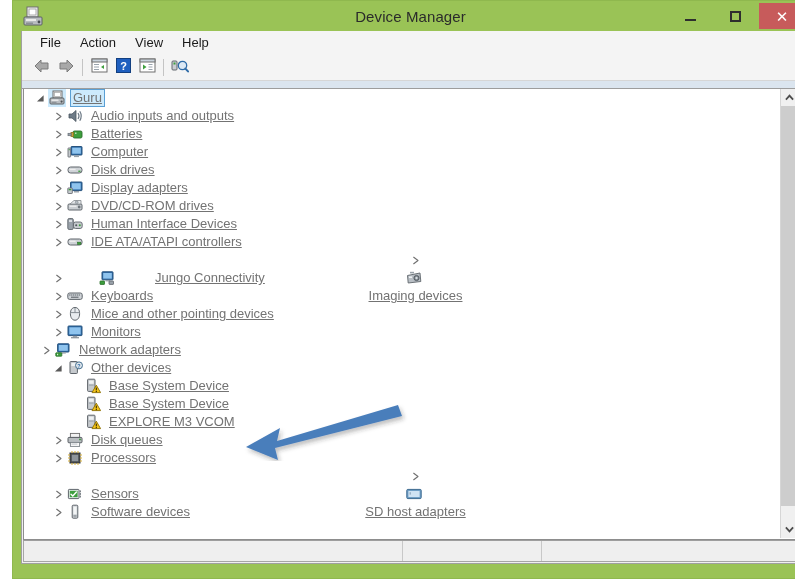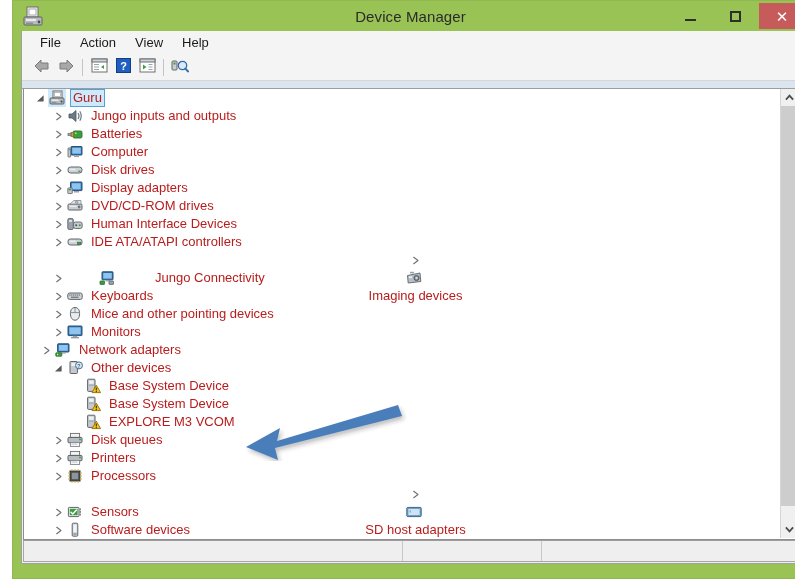--- a/index.html
+++ b/index.html
@@ -182,25 +182,26 @@
     left: 0; top: 0;
     width: 757px;
     height: 449px;
     overflow: hidden;
   }
   .node {
     display: flex;
     align-items: center;
     height: 18px;
     font-size: 13px;
-    color: #b91c1c;
+    color: #737373;
     white-space: nowrap;
     user-select: none;
     cursor: default;
     position: relative;
+    text-decoration: underline;
   }
   .twisty {
     width: 16px;
     height: 18px;
     display: flex;
     align-items: center;
     justify-content: center;
     flex: none;
   }
   .node-icon {
@@ -434,21 +435,21 @@
                 <path d="M2.4 1 L7 4.5 L2.4 8" fill="none" stroke="#6f6f6f" stroke-width="1.1" stroke-linejoin="round"></path>
               </svg>
             </span>
             <span class="node-icon">
               <svg width="16" height="16" viewBox="0 0 16 16">
                 <path d="M2 6 L5 6 L9 2.5 L9 13.5 L5 10 L2 10 Z" fill="#6e7b87" stroke="#4a555f" stroke-width="0.8"></path>
                 <path d="M11 5 Q13 8 11 11" fill="none" stroke="#6e7b87" stroke-width="1.2"></path>
                 <path d="M12.8 3.3 Q15.6 8 12.8 12.7" fill="none" stroke="#6e7b87" stroke-width="1.2"></path>
               </svg>
             </span>
-            <span class="node-label">Jungo inputs and outputs</span>
+            <span class="node-label">Audio inputs and outputs</span>
           </div>
           <div class="node" style="padding-left: 26px;">
             <span class="twisty">
               <svg width="9" height="9" viewBox="0 0 9 9">
                 <path d="M2.4 1 L7 4.5 L2.4 8" fill="none" stroke="#6f6f6f" stroke-width="1.1" stroke-linejoin="round"></path>
               </svg>
             </span>
             <span class="node-icon">
               <svg width="16" height="16" viewBox="0 0 16 16">
                 <rect x="6" y="5" width="9" height="7" rx="1.4" fill="#3d9e3d" stroke="#2a6e2a" stroke-width="0.9"></rect>
@@ -726,37 +727,20 @@
             <span class="node-icon">
               <svg width="16" height="16" viewBox="0 0 16 16">
                 <rect x="3.4" y="1.4" width="9.2" height="4.2" fill="#f2f2f2" stroke="#6d6d6d" stroke-width="0.9"></rect>
                 <rect x="1" y="5.4" width="14" height="5.4" rx="1" fill="#b9bdc1" stroke="#5b6065" stroke-width="1"></rect>
                 <rect x="3.4" y="10.4" width="9.2" height="4" fill="#fbfbfb" stroke="#7d848a" stroke-width="0.9"></rect>
                 <rect x="4.4" y="11.6" width="6" height="0.9" fill="#b6bcc2"></rect>
                 <circle cx="13" cy="7.4" r="0.95" fill="#3d9e3d"></circle>
               </svg>
             </span>
             <span class="node-label">Disk queues</span>
-          </div>
-          <div class="node" style="padding-left: 26px;">
-            <span class="twisty">
-              <svg width="9" height="9" viewBox="0 0 9 9">
-                <path d="M2.4 1 L7 4.5 L2.4 8" fill="none" stroke="#6f6f6f" stroke-width="1.1" stroke-linejoin="round"></path>
-              </svg>
-            </span>
-            <span class="node-icon">
-              <svg width="16" height="16" viewBox="0 0 16 16">
-                <rect x="3.4" y="1.4" width="9.2" height="4.2" fill="#f2f2f2" stroke="#6d6d6d" stroke-width="0.9"></rect>
-                <rect x="1" y="5.4" width="14" height="5.4" rx="1" fill="#b9bdc1" stroke="#5b6065" stroke-width="1"></rect>
-                <rect x="3.4" y="10.4" width="9.2" height="4" fill="#fbfbfb" stroke="#7d848a" stroke-width="0.9"></rect>
-                <rect x="4.4" y="11.6" width="6" height="0.9" fill="#b6bcc2"></rect>
-                <circle cx="13" cy="7.4" r="0.95" fill="#3d9e3d"></circle>
-              </svg>
-            </span>
-            <span class="node-label">Printers</span>
           </div>
           <div class="node" style="padding-left: 26px;">
             <span class="twisty">
               <svg width="9" height="9" viewBox="0 0 9 9">
                 <path d="M2.4 1 L7 4.5 L2.4 8" fill="none" stroke="#6f6f6f" stroke-width="1.1" stroke-linejoin="round"></path>
               </svg>
             </span>
             <span class="node-icon">
               <svg width="16" height="16" viewBox="0 0 16 16">
                 <rect x="3" y="3" width="10" height="10" fill="#4a4f54" stroke="#2d3135" stroke-width="1"></rect>

